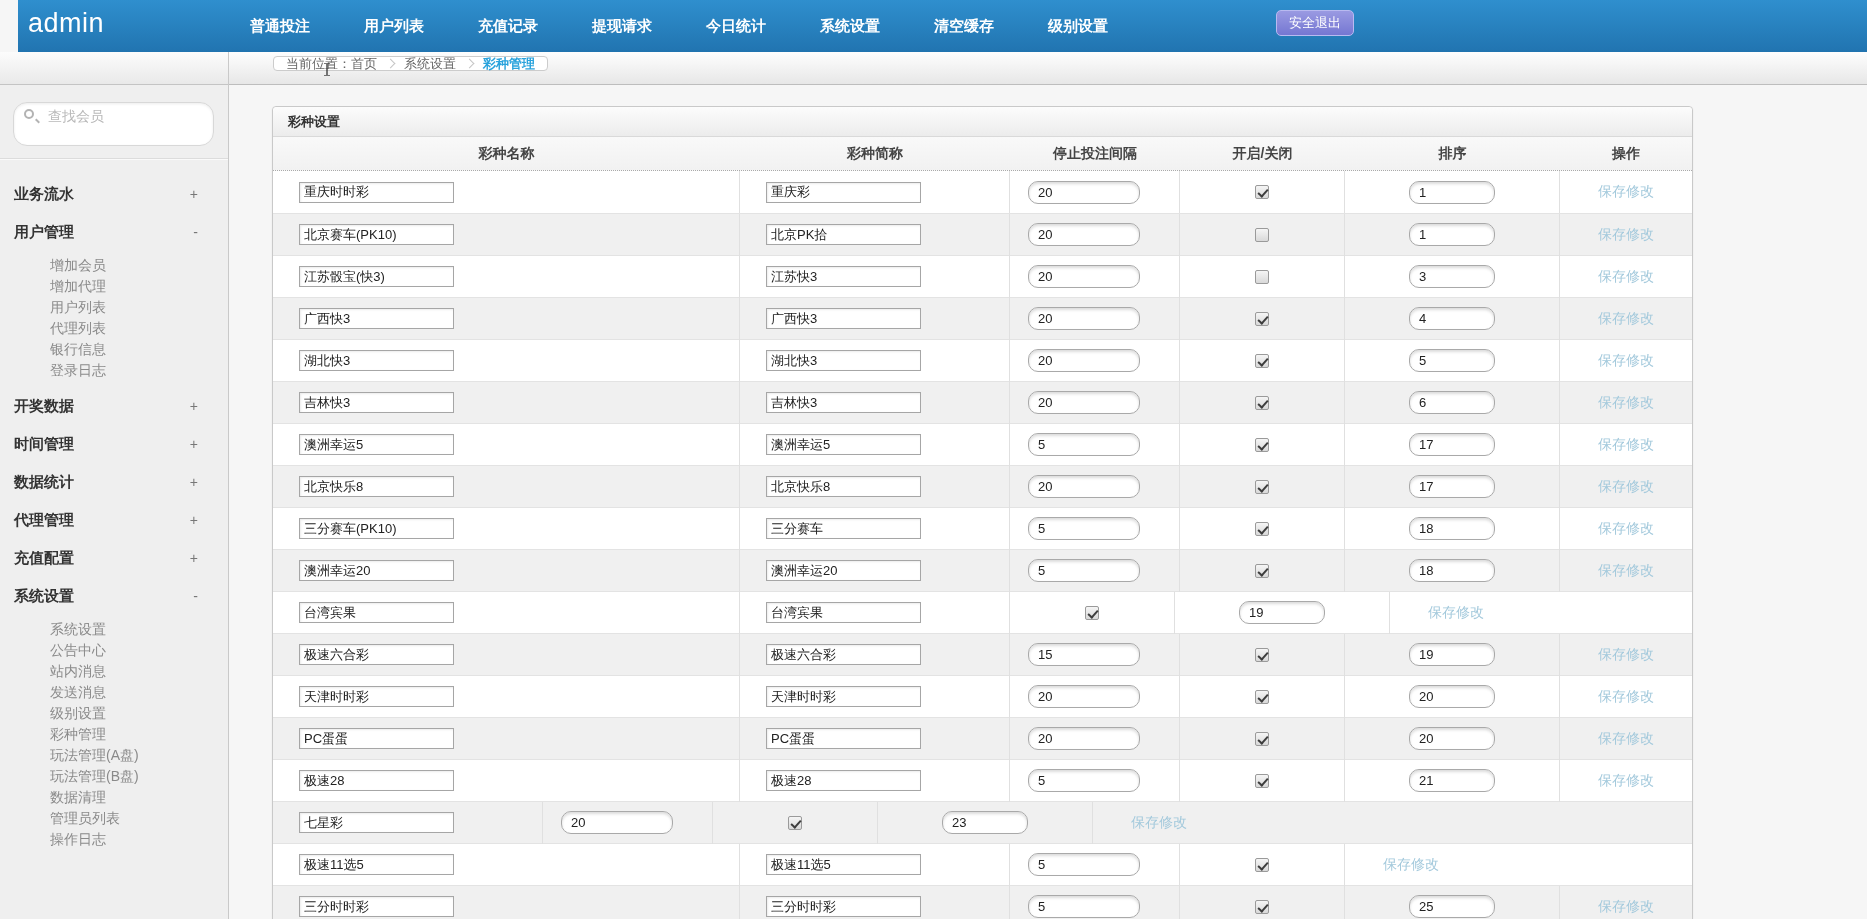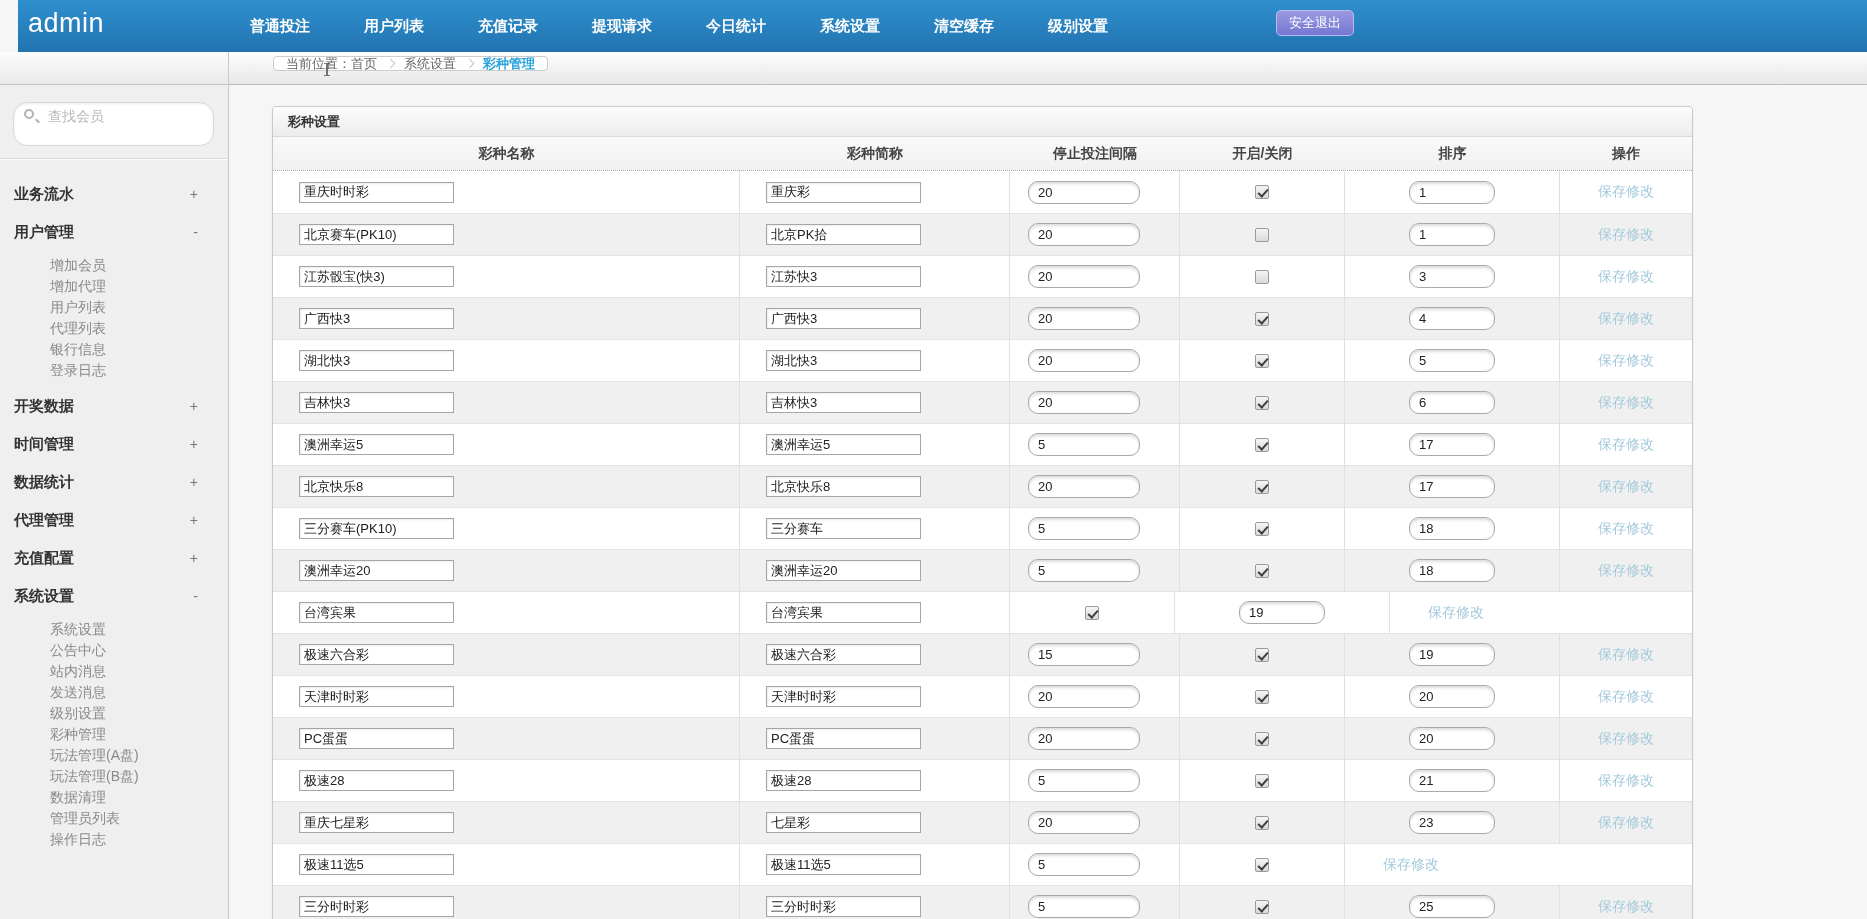--- a/index.html
+++ b/index.html
@@ -482,23 +482,20 @@
           <div class="cb checked"></div>
         </div>
         <div class="td col5 sep center">
           <input class="round-input sort-input" value="21" style="">
         </div>
         <div class="td col6 center">
           <span class="save-link">保存修改</span>
         </div>
       </div>
       <div class="trow alt">
-        <div class="td col1 sep">
-          <input class="text-input" value="重庆七星彩" style="">
-        </div>
         <div class="td col2 sep">
           <input class="text-input" value="七星彩" style="">
         </div>
         <div class="td col3 sep">
           <input class="round-input interval-input" value="20" style="">
         </div>
         <div class="td col4 sep center">
           <div class="cb checked"></div>
         </div>
         <div class="td col5 sep center">

